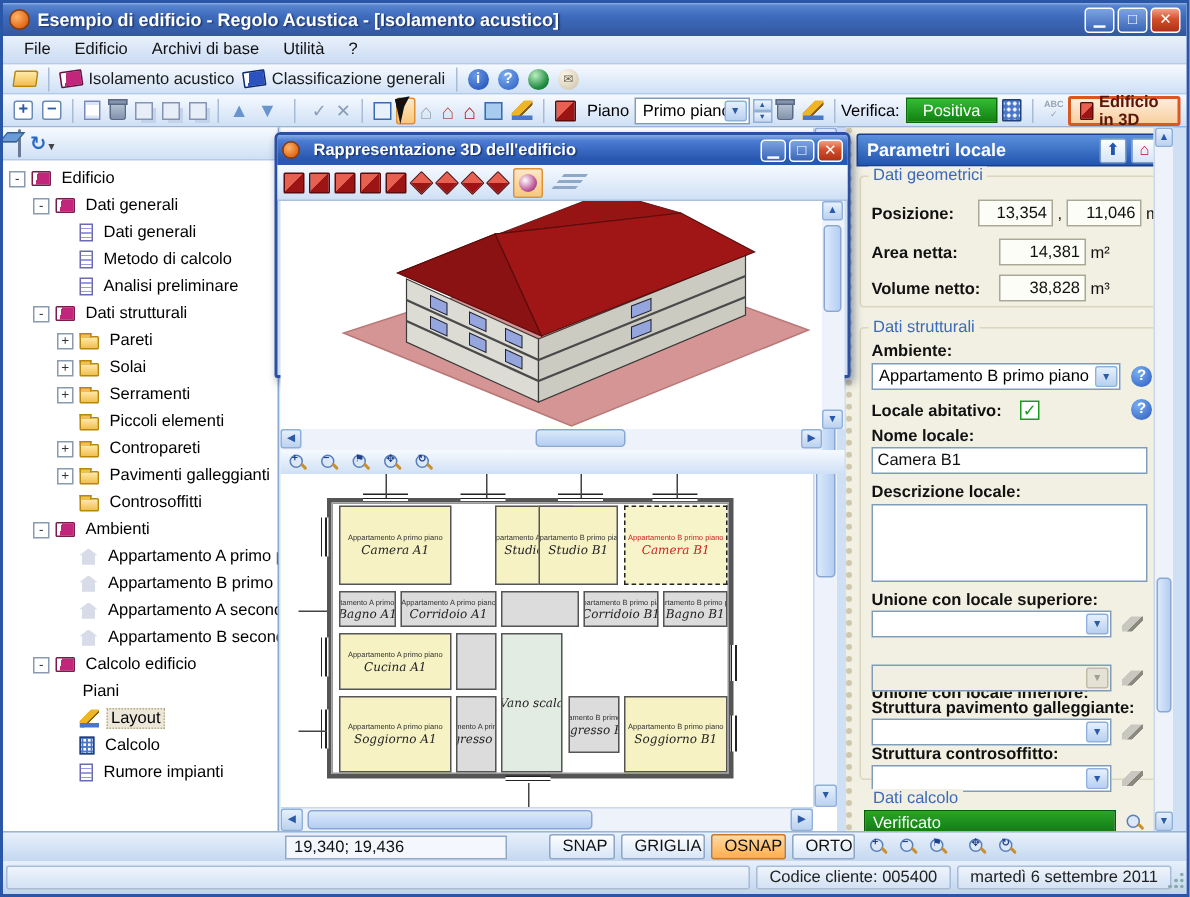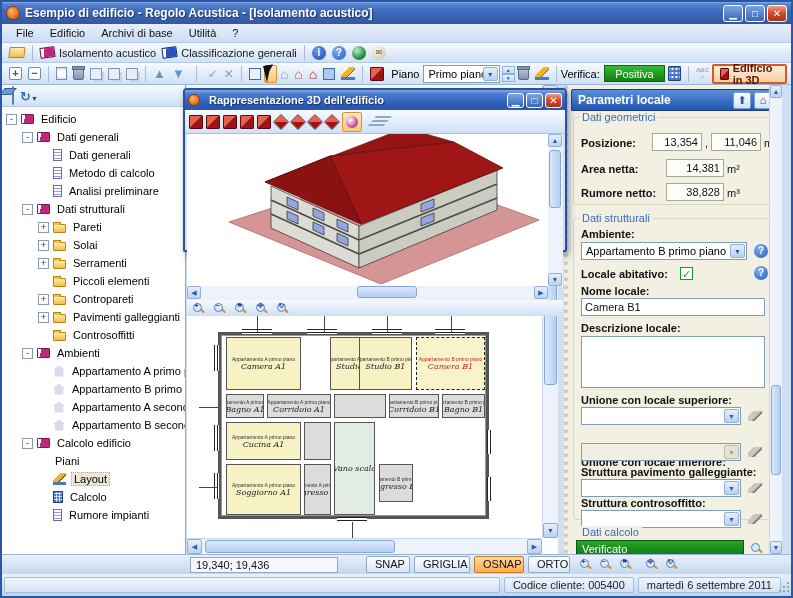--- a/index.html
+++ b/index.html
@@ -484,20 +484,24 @@
           <span class="l2">Soggiorno A1</span>
         </div>
         <div class="room svc" style="left: 117px; top: 379px; width: 27px; height: 51px;">
           <span class="l1">Appartamento A primo piano</span>
           <span class="l2">Ingresso A1</span>
         </div>
         <div class="room svc" style="left: 192px; top: 379px; width: 34px; height: 38px;">
           <span class="l1">Appartamento B primo piano</span>
           <span class="l2">Ingresso B1</span>
         </div>
+        <div class="room rm" style="left: 229px; top: 379px; width: 69px; height: 51px;">
+          <span class="l1">Appartamento B primo piano</span>
+          <span class="l2">Soggiorno B1</span>
+        </div>
         <div class="hatch" style="left: 55px; top: 244px; width: 30px; height: 5px;"></div>
         <div class="hatch" style="left: 120px; top: 244px; width: 30px; height: 5px;"></div>
         <div class="hatch" style="left: 185px; top: 244px; width: 30px; height: 5px;"></div>
         <div class="hatch" style="left: 248px; top: 244px; width: 30px; height: 5px;"></div>
         <div class="hatchv" style="left: 27px; top: 260px; width: 5px; height: 26px;"></div>
         <div class="hatchv" style="left: 27px; top: 340px; width: 5px; height: 26px;"></div>
         <div class="hatchv" style="left: 27px; top: 388px; width: 5px; height: 26px;"></div>
         <div class="hatchv" style="left: 300px; top: 345px; width: 5px; height: 24px;"></div>
         <div class="hatchv" style="left: 300px; top: 392px; width: 5px; height: 24px;"></div>
         <div class="hatch" style="left: 150px; top: 432px; width: 30px; height: 5px;"></div>
@@ -531,21 +535,21 @@
     <div class="gbox" style="left:5px;top:32px;width:198px;height:88px;"></div>
     <span class="glabel" style="left:11px;top:26px;">Dati geometrici</span>
     <span class="flabel" style="left:13px;top:52px;">Posizione:</span>
     <input class="numin" style="left: 84px; top: 48px; width: 50px;" readonly="" value="13,354">
     <span class="funit" style="left:137px;top:52px;">,</span>
     <input class="numin" style="left: 143px; top: 48px; width: 50px;" readonly="" value="11,046">
     <span class="funit" style="left:196px;top:52px;">m</span>
     <span class="flabel" style="left:13px;top:78px;">Area netta:</span>
     <input class="numin" style="left: 98px; top: 74px; width: 58px;" readonly="" value="14,381">
     <span class="funit" style="left:159px;top:78px;">m²</span>
-    <span class="flabel" style="left:13px;top:102px;">Rumore netto:</span>
+    <span class="flabel" style="left:13px;top:102px;">Volume netto:</span>
     <input class="numin" style="left: 98px; top: 98px; width: 58px;" readonly="" value="38,828">
     <span class="funit" style="left:159px;top:102px;">m³</span>
 
     <div class="gbox" style="left:5px;top:133px;width:198px;height:302px;"></div>
     <span class="glabel" style="left:11px;top:127px;">Dati strutturali</span>
     <span class="flabel" style="left:13px;top:143px;">Ambiente:</span>
     <div class="xpsel" style="position:absolute;left:13px;top:157px;width:166px;">
       <span>Appartamento B primo piano</span>
       <span class="selbtn">▼</span>
     </div>

